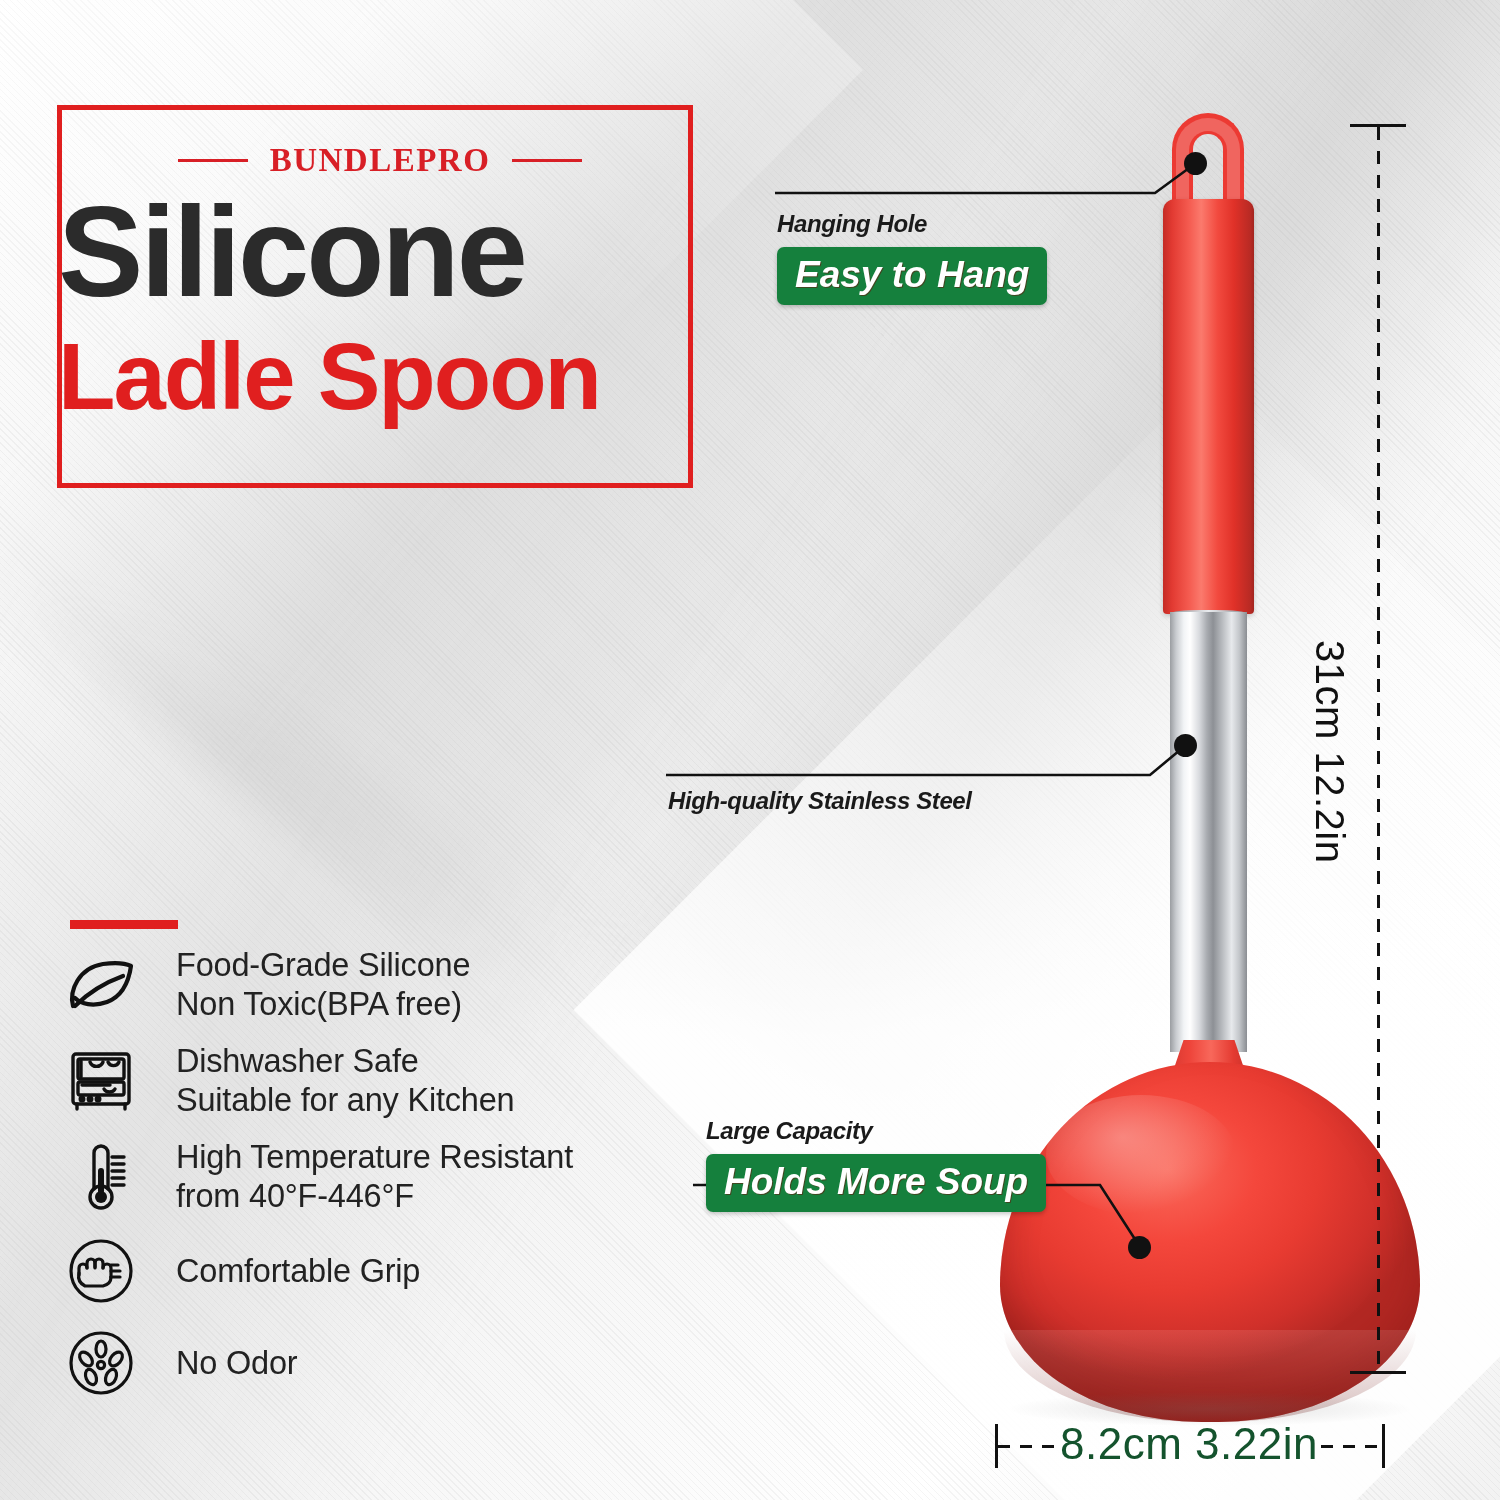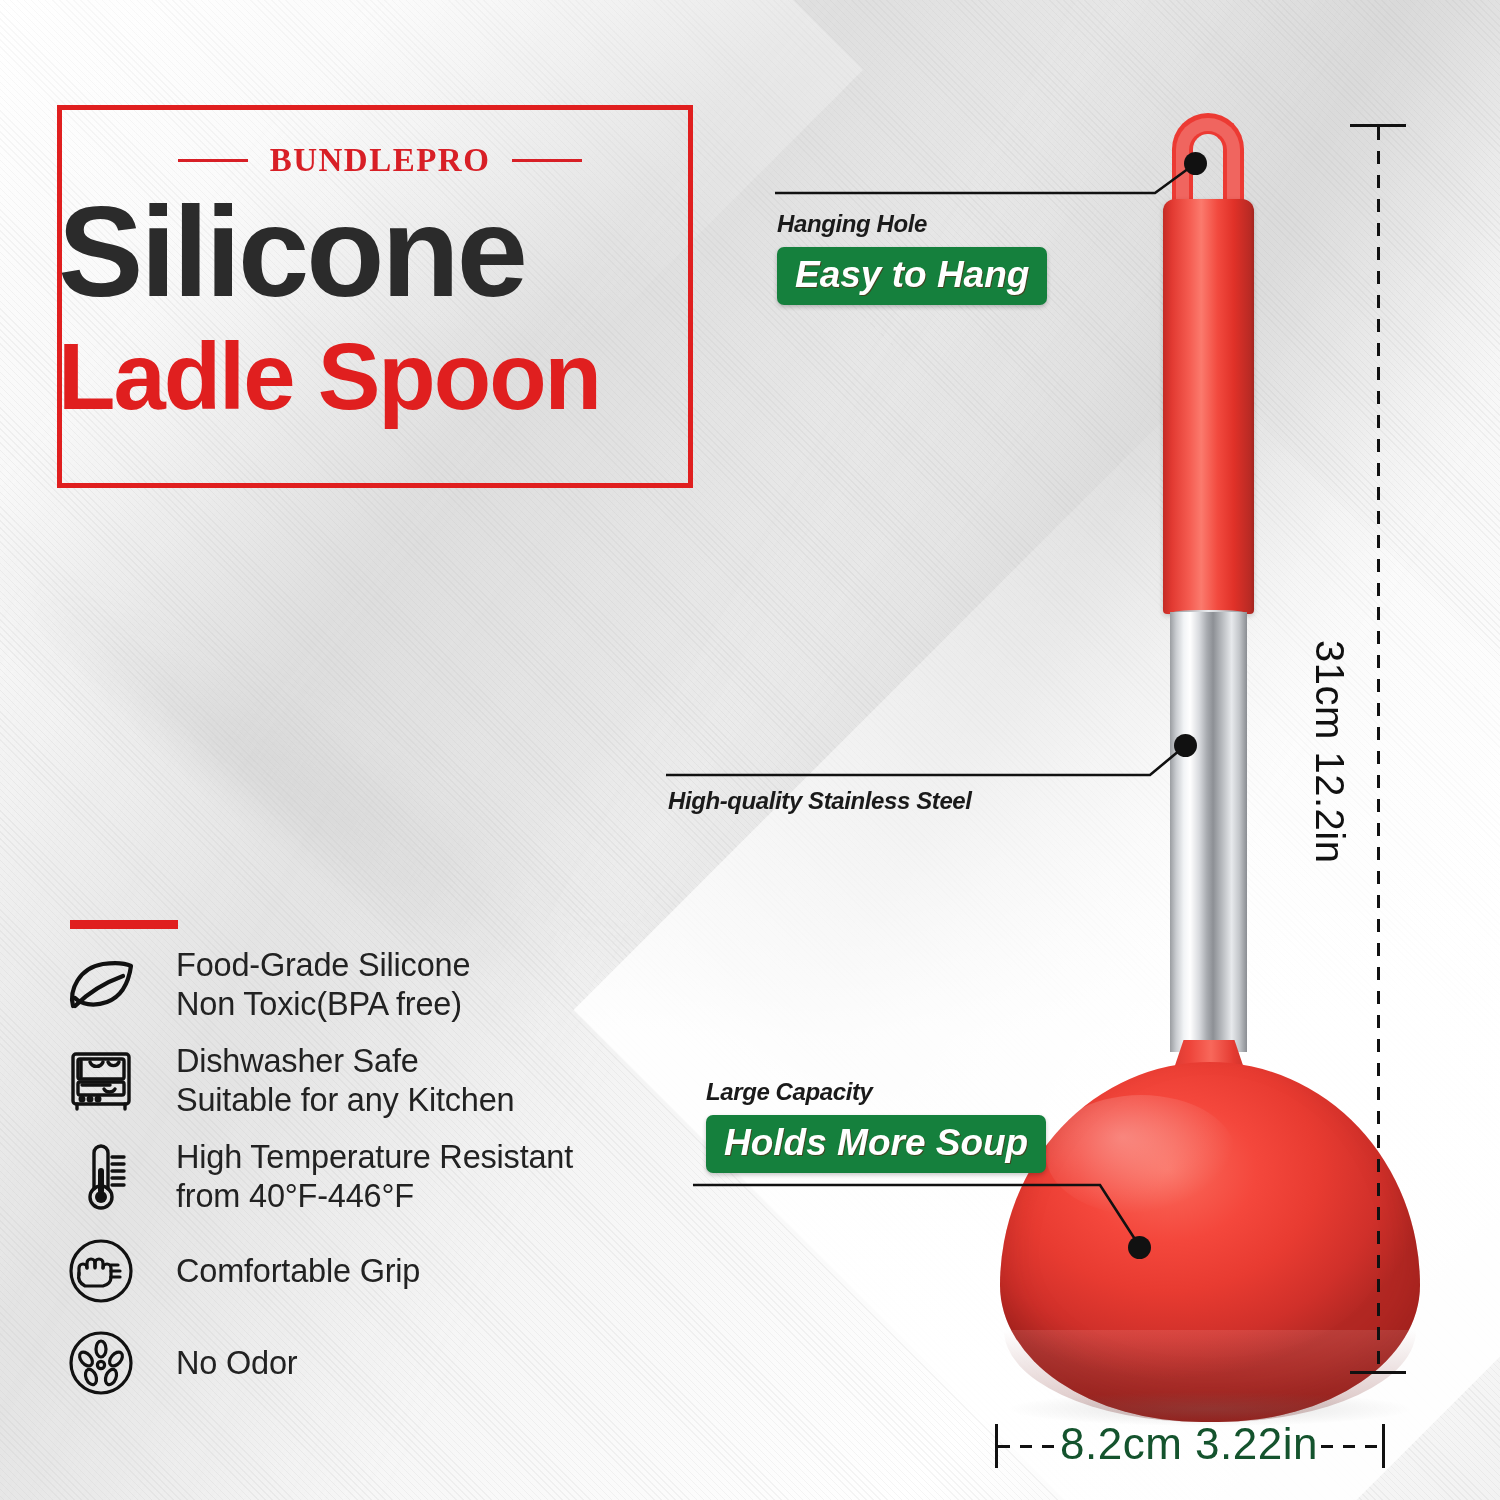--- a/index.html
+++ b/index.html
@@ -152,21 +152,21 @@
   }
   .callout .co-badge{
     display:inline-block;background:#15803d;color:#ffffff;
     font-size:37px;font-weight:bold;font-style:italic;
     padding:7px 18px 9px 18px;border-radius:7px;white-space:nowrap;
     text-shadow:1px 1px 0 rgba(120,0,0,0.45);
     box-shadow:0 2px 4px rgba(0,0,0,0.22);
   }
   #co-hang{left:777px;top:210px;}
   #co-steel{left:668px;top:787px;}
-  #co-cap{left:706px;top:1078px;}
+  #co-cap{left:706px;top:1117px;}
 
   .leader{position:absolute;pointer-events:none;}
   .dot{position:absolute;width:23px;height:23px;border-radius:50%;background:#111;}
 
   
   .dim-v{position:absolute;left:1378px;top:124px;height:1250px;}
   .dim-v .bar{position:absolute;left:-28px;width:56px;height:3px;background:#111;}
   .dim-v .bar.t{top:0;}
   .dim-v .bar.b{top:1247px;}
   .dim-v .line{

